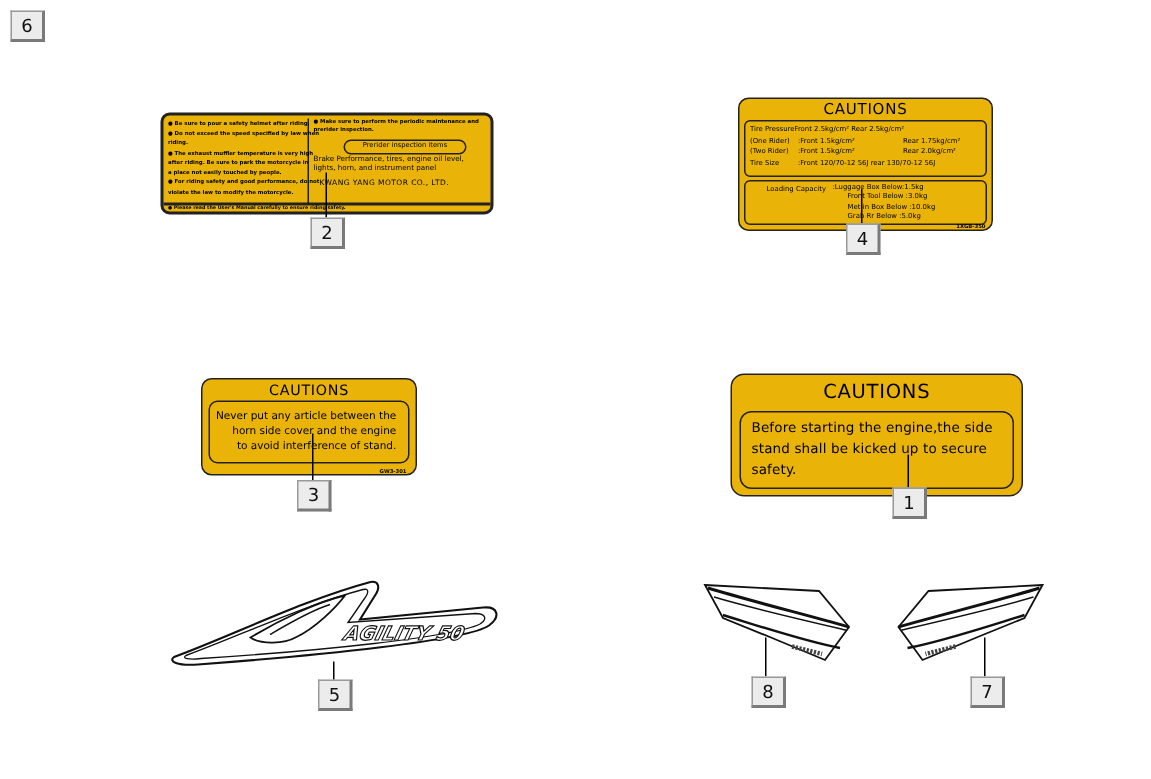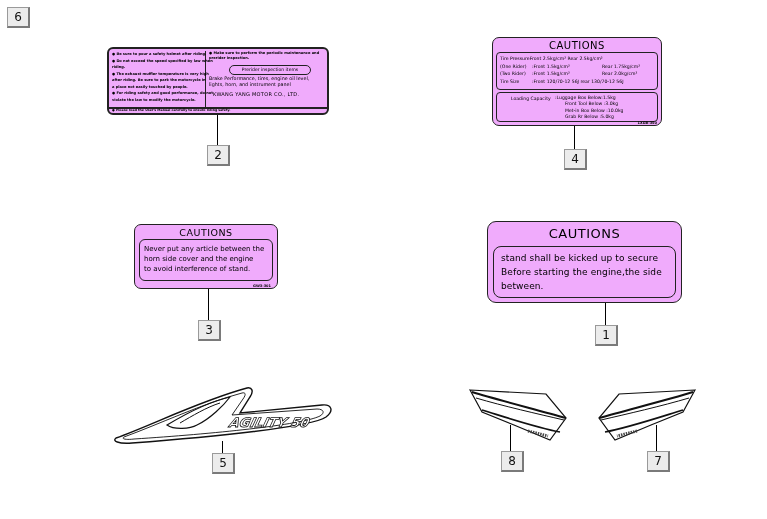--- a/index.html
+++ b/index.html
@@ -1,20 +1,20 @@
 <!DOCTYPE html>
 <html><head>
 <meta charset="utf-8">
 <style>
   html,body{margin:0;padding:0;background:#fff;}
   body{width:767px;height:519px;position:relative;overflow:hidden;font-family:"DejaVu Sans",sans-serif;color:#000;}
   .abs{position:absolute;}
   .numbox{position:absolute;width:20px;height:18px;background:#ececec;border:1px solid #9a9a9a;border-right:2px solid #7a7a7a;border-bottom:2px solid #7a7a7a;font-size:12px;line-height:18px;text-align:center;color:#111;box-sizing:content-box;}
   .leader{position:absolute;width:1px;background:#000;}
-  .label{position:absolute;border:1.5px solid #222;border-radius:7px;background:#f0abfc;box-sizing:border-box;}
+  .label{position:absolute;border:1.5px solid #222;border-radius:7px;background:#eab308;box-sizing:border-box;margin-top:28px;}
   .inner{position:absolute;border:1px solid #222;border-radius:6px;box-sizing:border-box;}
   .title{position:absolute;left:0;right:0;text-align:center;font-family:"DejaVu Sans",sans-serif;letter-spacing:0.5px;}
   .tiny{font-size:3.6px;line-height:6.5px;font-weight:bold;white-space:nowrap;}
   .small{font-size:5px;line-height:7px;white-space:nowrap;}
   .code{position:absolute;font-size:3.5px;font-weight:bold;}
 </style>
 </head>
 <body>
 
 <div class="numbox" style="left:7px;top:7px;">
@@ -69,41 +69,41 @@
   </div>
   <div class="code" style="right:4px;bottom:0px;">1XGB-350</div>
 </div>
 <div class="leader" style="left:574px;top:126px;height:23px;"></div>
 <div class="numbox" style="left:564px;top:149px;">
   <span>4</span>
 </div>
 
 <div class="label" style="left:134px;top:224px;width:144px;height:65px;">
   <div class="title" style="top:2px;font-size:9.5px;">CAUTIONS</div>
-  <div class="inner" style="left:4px;top:14px;width:134px;height:42px;">
+  <div class="inner" style="left:4px;top:14px;width:134px;height:42px;text-align:right;">
     <div class="abs small" style="left:4px;top:4px;font-size:7px;line-height:10px;">
       <div>Never put any article between the</div>
       <div>horn side cover and the engine</div>
       <div>to avoid interference of stand.</div>
     </div>
   </div>
   <div class="code" style="right:6px;bottom:0px;">GW3-301</div>
 </div>
 <div class="leader" style="left:208px;top:289px;height:31px;"></div>
 <div class="numbox" style="left:198px;top:320px;">
   <span>3</span>
 </div>
 
 <div class="label" style="left:487px;top:221px;width:195px;height:82px;border-radius:9px;">
   <div class="title" style="top:4px;font-size:13px;">CAUTIONS</div>
   <div class="inner" style="left:5px;top:24px;width:183px;height:52px;border-radius:8px;">
     <div class="abs small" style="left:7px;top:4px;font-size:9px;line-height:14px;letter-spacing:0.1px;">
+      <div>Before starting the engine,the side</div>
       <div>stand shall be kicked up to secure</div>
-      <div>Before starting the engine,the side</div>
-      <div>between.</div>
+      <div>safety.</div>
     </div>
   </div>
 </div>
 <div class="leader" style="left:605px;top:303px;height:22px;"></div>
 <div class="numbox" style="left:595px;top:325px;">
   <span>1</span>
 </div>
 
 <svg class="abs" style="left:112px;top:385px;" width="225" height="60" viewBox="0 0 225 60">
   <path d="M4 53 C40 40 90 15 135 3 C140 2 142 6 138 12 L128 28 L210 20 C220 19 222 26 214 32 C200 42 100 52 20 58 C6 59 0 56 4 53 Z" fill="#fff" stroke="#111" stroke-width="1.4"></path>

